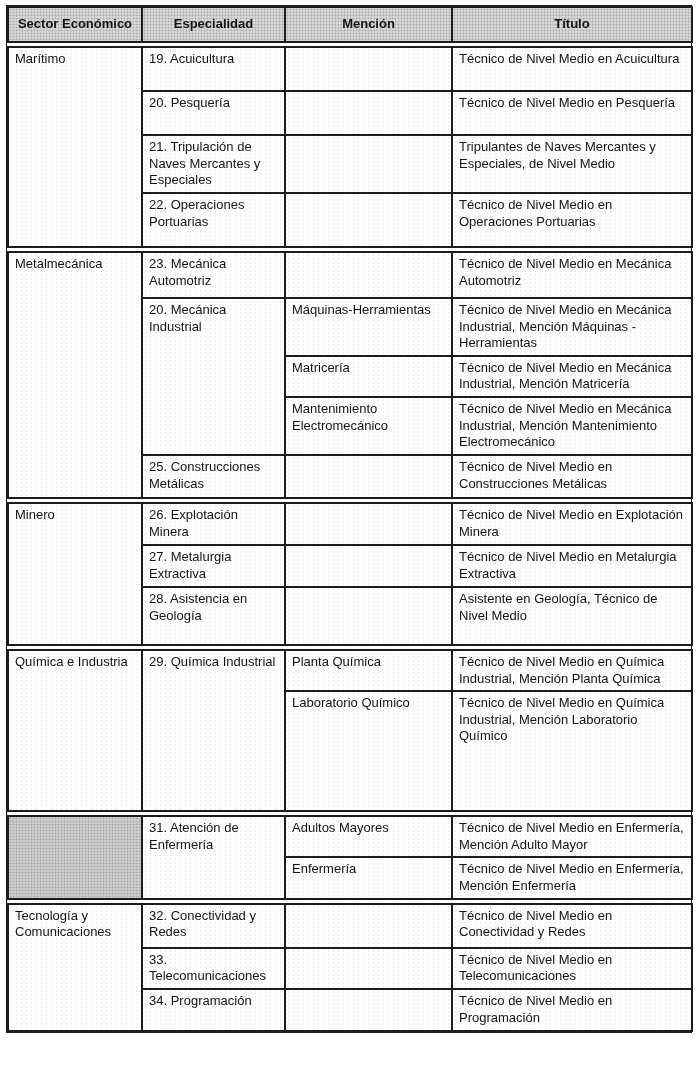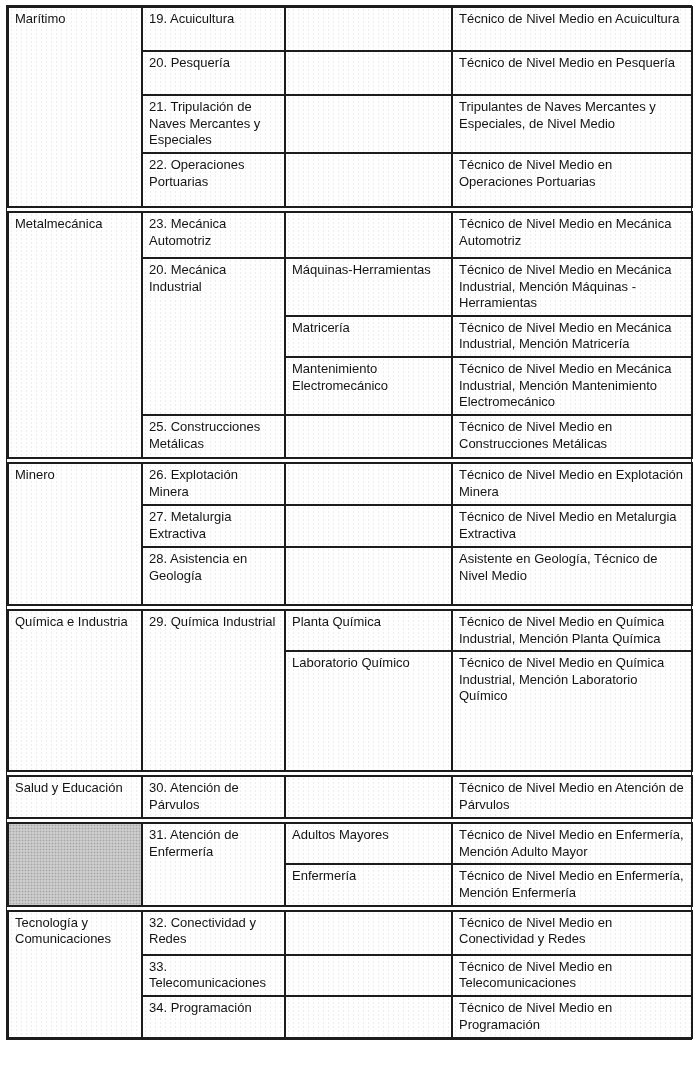--- a/index.html
+++ b/index.html
@@ -35,20 +35,36 @@
     background-image:radial-gradient(rgba(55,55,55,0.26) 0.6px, rgba(255,255,255,0) 1.2px) !important;
     background-size:3px 3px !important;
   }
 </style>
 </head>
 <body>
 
 <div class="page">
   <div class="table-outline">
 
+    <table class="sec">
+      <colgroup>
+          <col class="c1">
+          <col class="c2">
+          <col class="c3">
+          <col class="c4">
+        </colgroup>
+      <tbody>
+        <tr style="height:35px">
+          <th class="hd">Sector Económico</th>
+          <th class="hd">Especialidad</th>
+          <th class="hd">Mención</th>
+          <th class="hd">Título</th>
+        </tr>
+      </tbody>
+    </table>
 
     <table class="sec">
       <colgroup>
           <col class="c1">
           <col class="c2">
           <col class="c3">
           <col class="c4">
         </colgroup>
       <tbody>
         <tr style="height:44px">
@@ -151,36 +167,20 @@
           <td class="men">Planta Química</td>
           <td>Técnico de Nivel Medio en Química Industrial, Mención Planta Química</td>
         </tr>
         <tr style="height:120px">
           <td class="men">Laboratorio Químico</td>
           <td>Técnico de Nivel Medio en Química Industrial, Mención Laboratorio Químico</td>
         </tr>
       </tbody>
     </table>
 
-    <table class="sec">
-      <colgroup>
-          <col class="c1">
-          <col class="c2">
-          <col class="c3">
-          <col class="c4">
-        </colgroup>
-      <tbody>
-        <tr style="height:42px">
-          <td>Salud y Educación</td>
-          <td>30. Atención de Párvulos</td>
-          <td class="men"></td>
-          <td>Técnico de Nivel Medio en Atención de Párvulos</td>
-        </tr>
-      </tbody>
-    </table>
 
     <table class="sec">
       <colgroup>
           <col class="c1">
           <col class="c2">
           <col class="c3">
           <col class="c4">
         </colgroup>
       <tbody>
         <tr style="height:41px">

